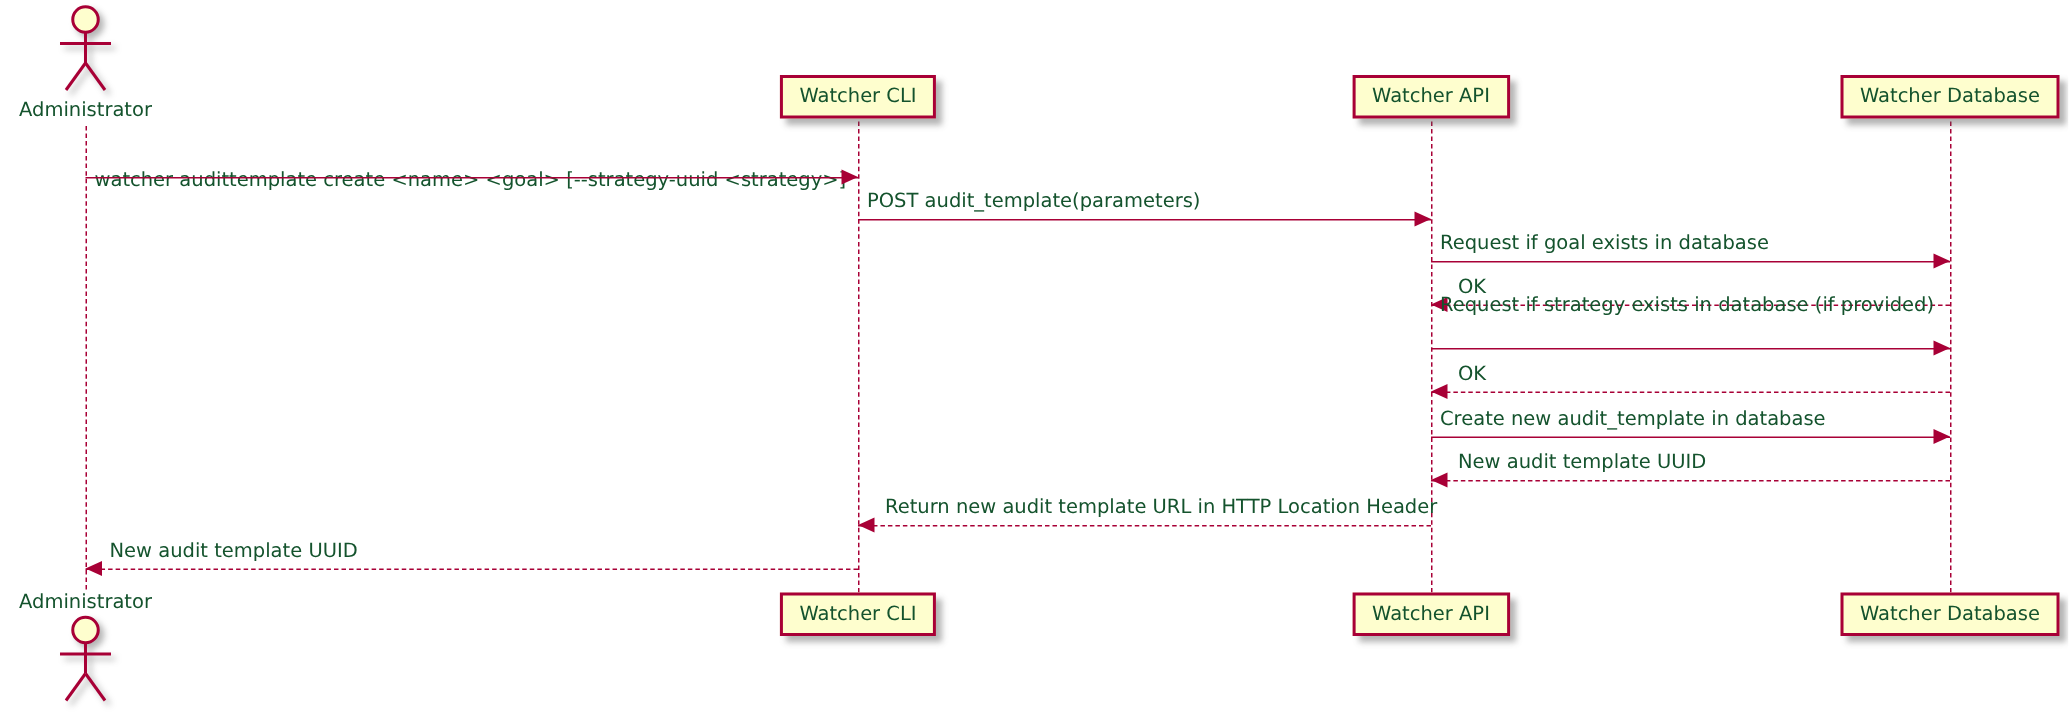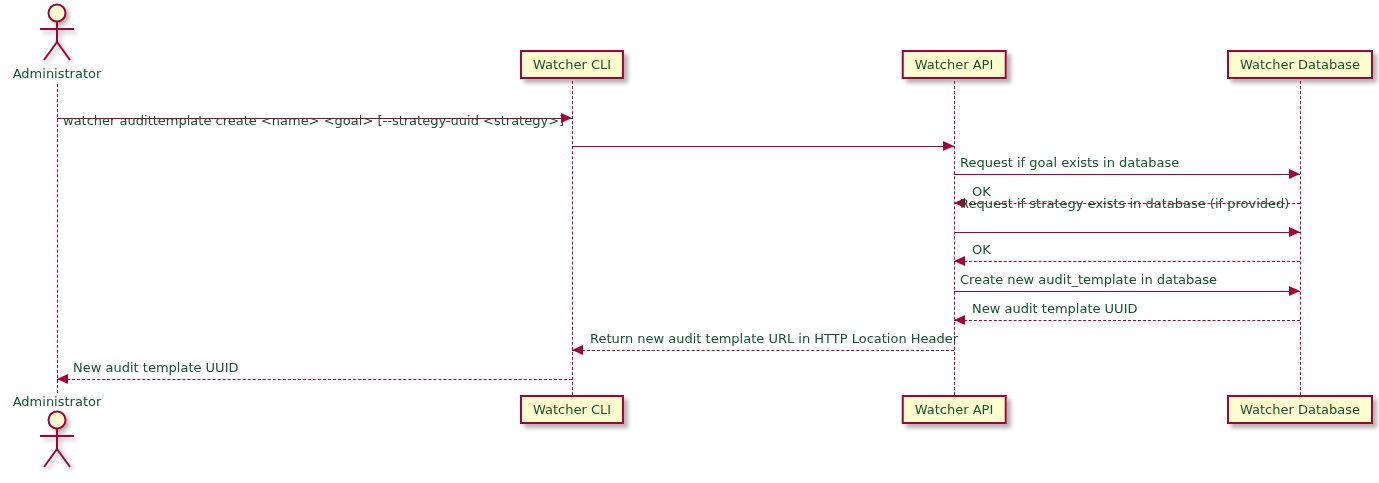--- a/index.html
+++ b/index.html
@@ -87,20 +87,21 @@
 
   <div class="participant-box" style="left:572px; top:50px;">Watcher CLI</div>
   <div class="participant-box" style="left:954px; top:50px;">Watcher API</div>
   <div class="participant-box" style="left:1300px; top:50px;">Watcher Database</div>
 
   <div class="msg-label" style="left:63px; top:99px;margin-top:14px;">watcher audittemplate create &lt;name&gt; &lt;goal&gt; [--strategy-uuid &lt;strategy&gt;]</div>
   <div class="arrow solid" style="left:57px; width:515px; top:118px;">
     <span class="head right"></span>
   </div>
 
+  <div class="msg-label" style="left:578px; top:127px;">POST audit_template(parameters)</div>
   <div class="arrow solid" style="left:572px; width:382px; top:146px;">
     <span class="head right"></span>
   </div>
 
   <div class="msg-label" style="left:960px; top:155px;text-align:right;">Request if goal exists in database</div>
   <div class="arrow solid" style="left:954px; width:346px; top:174px;">
     <span class="head right"></span>
   </div>
 
   <div class="msg-label" style="left:972px; top:184px;">OK</div>

